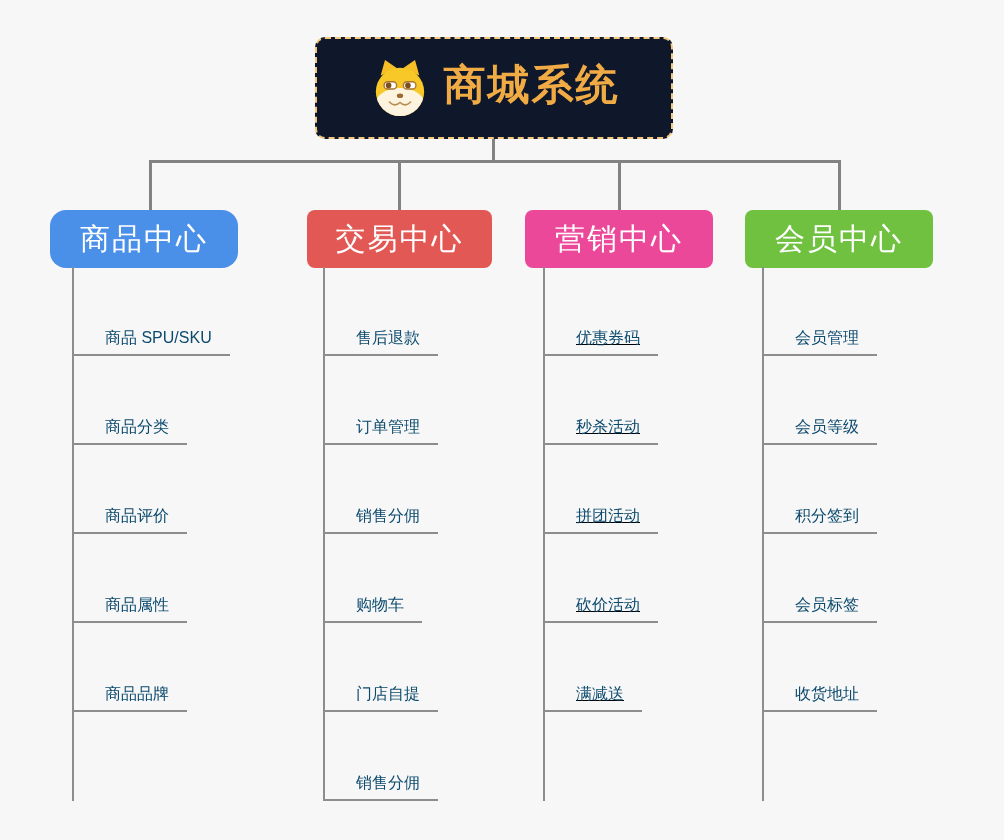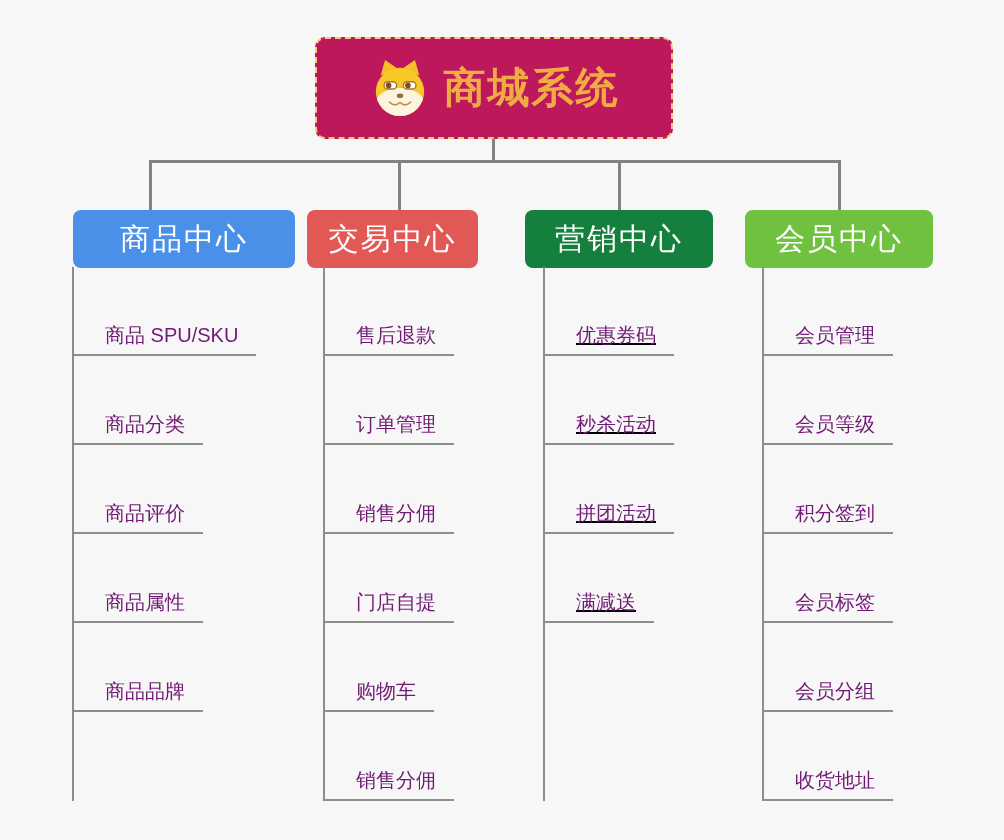--- a/index.html
+++ b/index.html
@@ -6,23 +6,23 @@
   body{
     width:1004px;height:840px;position:relative;overflow:hidden;
     background:#f7f7f7;
     font-family:"Liberation Sans", sans-serif;
   }
   .abs{position:absolute;}
 
   
   .root-card{
     left:315px;top:37px;width:358px;height:102px;
-    background:#be185d;border:2px dashed #f5c87d;border-radius:10px;
+    background:#0f172a;border:2px dashed #f5c87d;border-radius:10px;
     box-sizing:border-box;
-    display:flex;align-items:center;justify-content:center;gap:13px;
+    display:flex;align-items:center;justify-content:center;gap:13px;font-family:Liberation Mono, monospace;
   }
   .root-title{
     font-size:42px;font-weight:600;letter-spacing:2px;color:#f1ab45;
     white-space:nowrap;line-height:1;
   }
   .root-icon{width:62px;height:58px;flex:0 0 auto;}
 
   
   .line{background:#828282;}
   .stem   {left:492px;top:139px;width:3px;height:23px;}
@@ -30,41 +30,41 @@
   .drop   {top:160px;width:3px;height:50px;}
   .drop-1 {left:149px;} .drop-2 {left:398px;} .drop-3 {left:618px;} .drop-4 {left:838px;}
 
   
   .branch-node{
     top:210px;height:58px;border-radius:8px;
     display:flex;align-items:center;justify-content:center;
     color:#ffffff;font-size:30px;font-weight:500;letter-spacing:2px;
     white-space:nowrap;box-sizing:border-box;
   }
-  .branch-1{left:73px;width:222px;}
-  .branch-2{left:307px;width:171px;}
+  .branch-1{left:50px;width:188px;border-radius:16px;}
+  .branch-2{left:307px;width:185px;}
   .branch-3{left:525px;width:188px;}
   .branch-4{left:745px;width:188px;}
 
   
   .leaf-col{top:267px;}
   .col-1{left:72px;} .col-2{left:323px;} .col-3{left:543px;text-decoration:underline;} .col-4{left:762px;}
   .leaf-rail{
     position:absolute;left:0;top:0;width:2px;height:534px;background:#8d8d8d;
   }
   .leaf-row{
     height:89px;display:flex;align-items:flex-end;
     width:fit-content;
     border-bottom:2px solid #8d8d8d;
     padding:0 18px 7px 33px;
     box-sizing:border-box;
   }
   .leaf-row:first-child{height:87px;}
   .leaf-label{
-    font-size:20px;color:#701a75;line-height:1.15;white-space:nowrap;
+    font-size:16px;color:#0c4a6e;line-height:1.15;white-space:nowrap;
   }
 </style>
 </head>
 <body>
 
 <div class="abs root-card">
   <svg class="root-icon" viewBox="0 0 64 60">
     <defs>
       <clipPath id="headClip">
           <circle cx="32" cy="34" r="25"></circle>
@@ -86,21 +86,21 @@
 
 <div class="abs line stem"></div>
 <div class="abs line bus"></div>
 <div class="abs line drop drop-1"></div>
 <div class="abs line drop drop-2"></div>
 <div class="abs line drop drop-3"></div>
 <div class="abs line drop drop-4"></div>
 
 <div class="abs branch-node branch-1" style="background: rgb(75, 144, 232);">商品中心</div>
 <div class="abs branch-node branch-2" style="background: rgb(226, 88, 84);">交易中心</div>
-<div class="abs branch-node branch-3" style="background: #15803d;">营销中心</div>
+<div class="abs branch-node branch-3" style="background: #ec4899;">营销中心</div>
 <div class="abs branch-node branch-4" style="background: rgb(111, 193, 63);">会员中心</div>
 
 <div class="abs leaf-col col-1">
   <div class="leaf-rail"></div>
   <div class="leaf-row">
       <span class="leaf-label">商品 SPU/SKU</span>
     </div>
   <div class="leaf-row">
       <span class="leaf-label">商品分类</span>
     </div>
@@ -120,40 +120,43 @@
   <div class="leaf-row">
       <span class="leaf-label">售后退款</span>
     </div>
   <div class="leaf-row">
       <span class="leaf-label">订单管理</span>
     </div>
   <div class="leaf-row">
       <span class="leaf-label">销售分佣</span>
     </div>
   <div class="leaf-row">
-      <span class="leaf-label">门店自提</span>
+      <span class="leaf-label">购物车</span>
     </div>
   <div class="leaf-row">
-      <span class="leaf-label">购物车</span>
+      <span class="leaf-label">门店自提</span>
     </div>
   <div class="leaf-row">
       <span class="leaf-label">销售分佣</span>
     </div>
 </div>
 
 <div class="abs leaf-col col-3">
   <div class="leaf-rail"></div>
   <div class="leaf-row">
       <span class="leaf-label">优惠券码</span>
     </div>
   <div class="leaf-row">
       <span class="leaf-label">秒杀活动</span>
     </div>
   <div class="leaf-row">
       <span class="leaf-label">拼团活动</span>
+    </div>
+  <div class="leaf-row">
+      <span class="leaf-label">砍价活动</span>
     </div>
   <div class="leaf-row">
       <span class="leaf-label">满减送</span>
     </div>
 </div>
 
 <div class="abs leaf-col col-4">
   <div class="leaf-rail"></div>
   <div class="leaf-row">
       <span class="leaf-label">会员管理</span>
@@ -161,18 +164,15 @@
   <div class="leaf-row">
       <span class="leaf-label">会员等级</span>
     </div>
   <div class="leaf-row">
       <span class="leaf-label">积分签到</span>
     </div>
   <div class="leaf-row">
       <span class="leaf-label">会员标签</span>
     </div>
   <div class="leaf-row">
-      <span class="leaf-label">会员分组</span>
-    </div>
-  <div class="leaf-row">
       <span class="leaf-label">收货地址</span>
     </div>
 </div>
 
 </body></html>

